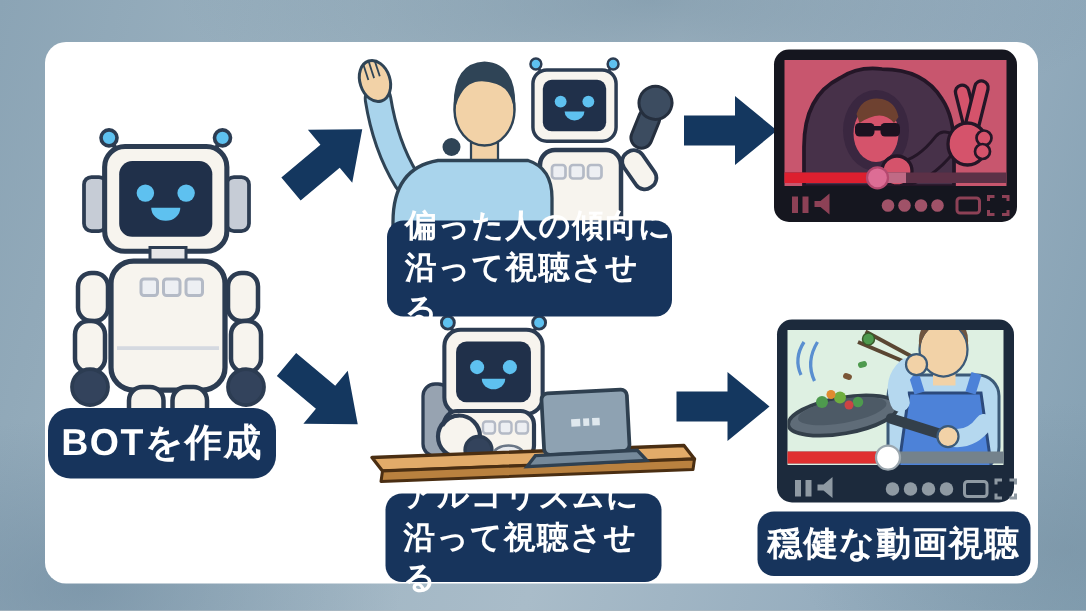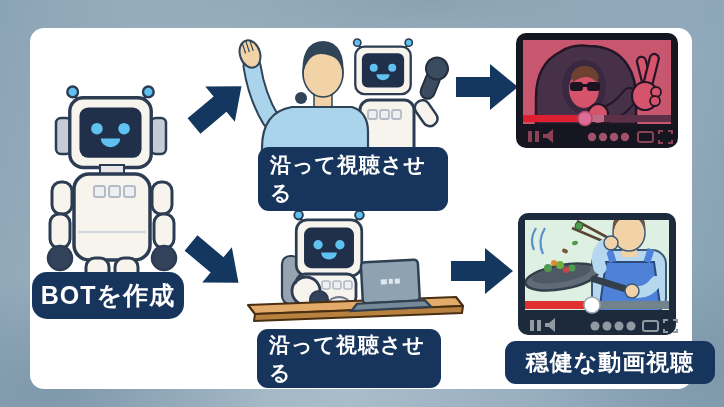--- a/index.html
+++ b/index.html
@@ -19,21 +19,21 @@
   .art{position:absolute;left:0;top:0;width:724px;height:407px;}
   .lbl{
     position:absolute;background:#17345c;color:#ffffff;border-radius:11px;
     display:flex;flex-direction:column;align-items:center;justify-content:center;
     font-weight:bold;letter-spacing:1px;line-height:1.32;text-align:left;
   }
   .lbl-source{left:32px;top:272px;width:152px;height:47px;font-size:25px;border-radius:15px;}
   .lbl-top-step{left:258px;top:147px;width:190px;height:64px;font-size:21px;align-items:flex-start;padding-left:12px;box-sizing:border-box;}
   .lbl-top-result{left:511px;top:155px;width:176px;height:42px;font-size:23px;}
   .lbl-bottom-step{left:257px;top:329px;width:184px;height:59px;font-size:21px;align-items:flex-start;padding-left:12px;box-sizing:border-box;}
-  .lbl-bottom-result{left:505px;top:341px;width:210px;height:43px;font-size:23px;}
+  .lbl-bottom-result{left:505px;top:341px;width:182px;height:43px;font-size:23px;}
 </style>
 </head>
 <body>
 
 <div class="stage">
   <div class="card"></div>
 
   <svg class="art" viewBox="0 0 724 407">
     <defs>
       <g id="robo-head">
@@ -250,24 +250,26 @@
         <path d="M664,323 v-3 h4 M673,320 h4 v3 M677,329 v3 h-4 M668,332 h-4 v-3" fill="none" stroke="#8f9aa3" stroke-width="2"></path>
       </g>
     </g>
   </svg>
 
   <div class="lbl lbl-source">
     <span>BOTを作成</span>
   </div>
 
   <div class="lbl lbl-top-step">
+    <span>偏った人の傾向に</span>
     <span>沿って視聴させる</span>
   </div>
 
 
   <div class="lbl lbl-bottom-step">
+    <span>アルゴリズムに</span>
     <span>沿って視聴させる</span>
   </div>
 
   <div class="lbl lbl-bottom-result">
     <span>穏健な動画視聴</span>
   </div>
 </div>
 
 </body></html>

